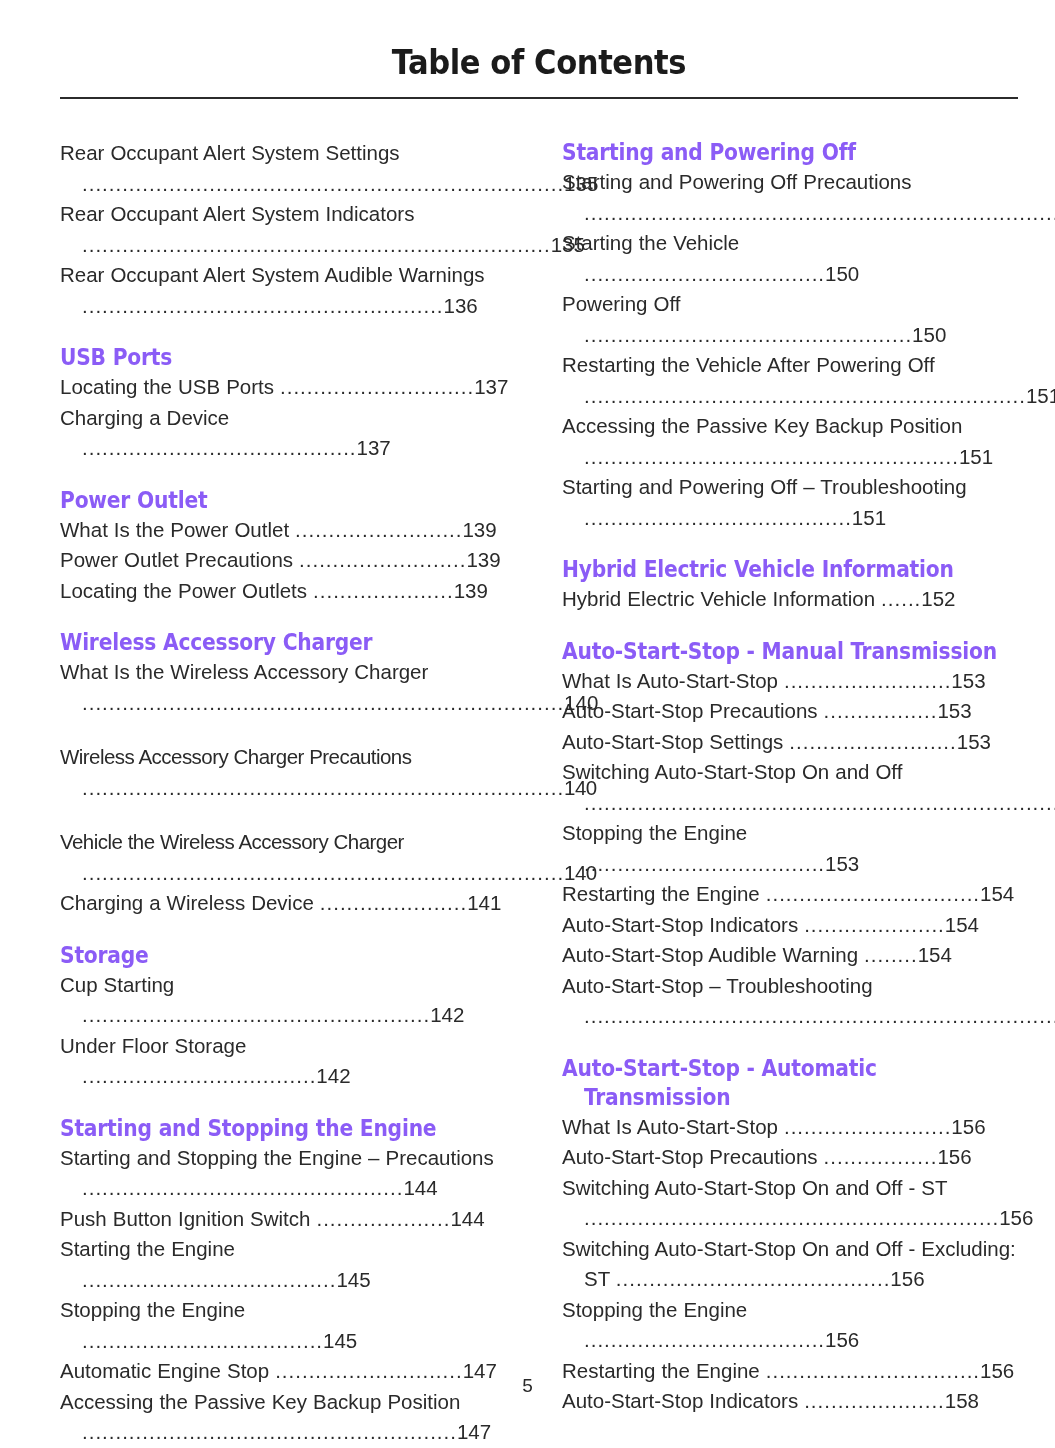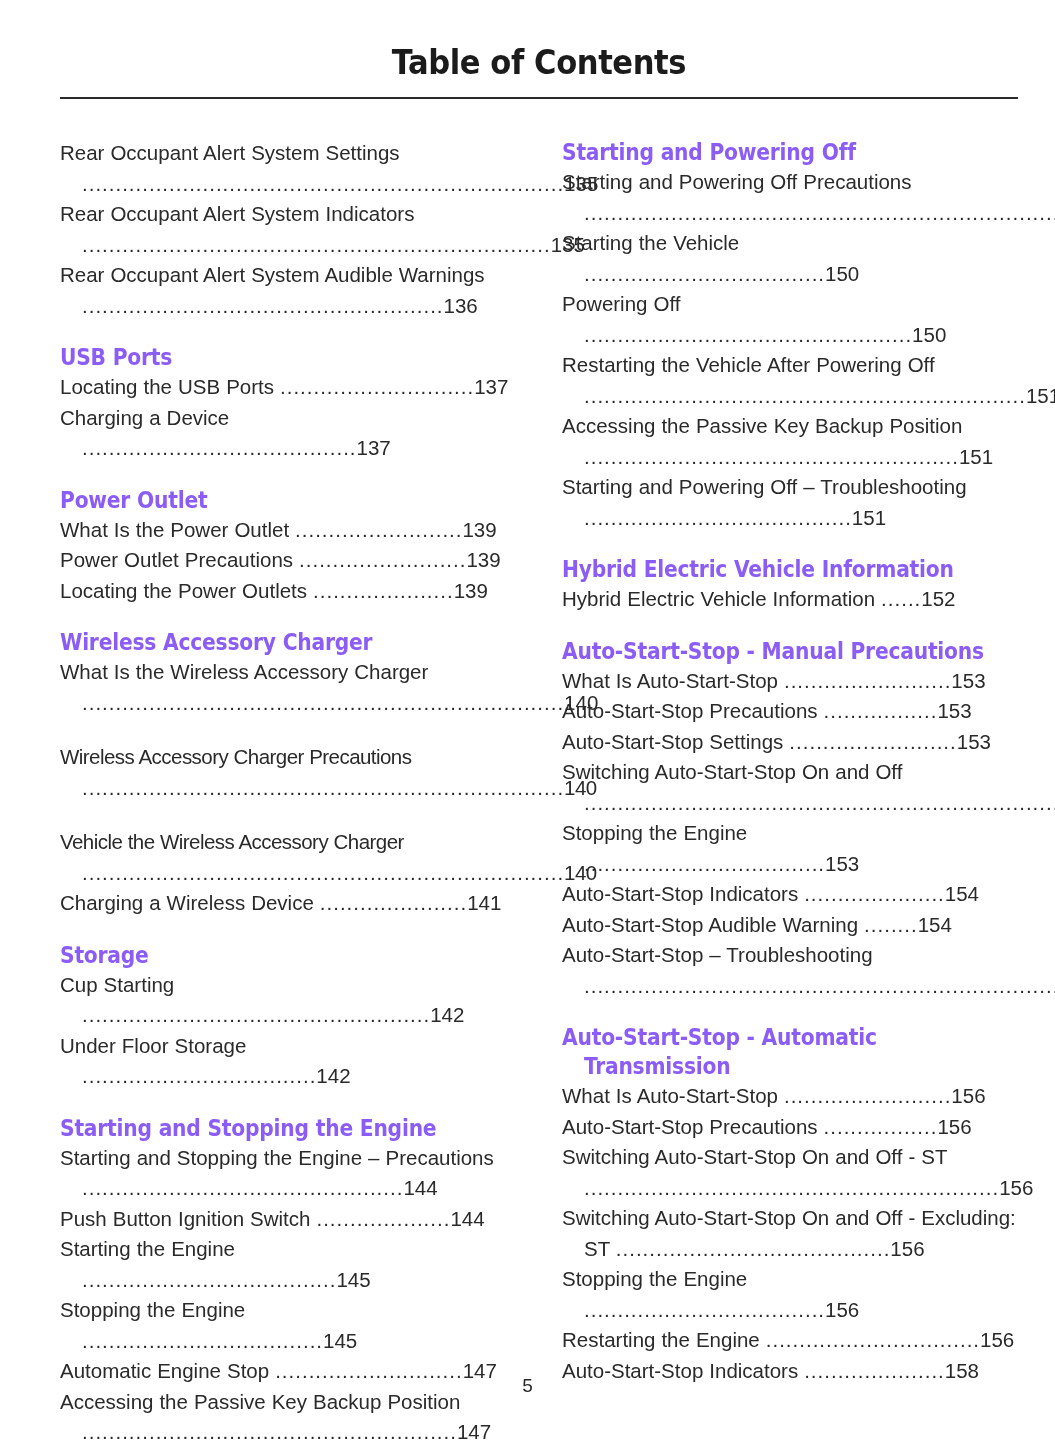--- a/index.html
+++ b/index.html
@@ -194,26 +194,27 @@
           <div class="entry"><span class="e-inner"><span class="etitle">Powering Off</span> <span class="leader">.................................................</span><span class="pg">150</span></span></div>
           <div class="entry"><span class="e-inner"><span class="etitle">Restarting the Vehicle After Powering Off</span> <span class="leader">..................................................................</span><span class="pg">151</span></span></div>
           <div class="entry"><span class="e-inner"><span class="etitle">Accessing the Passive Key Backup Position</span> <span class="leader">........................................................</span><span class="pg">151</span></span></div>
           <div class="entry"><span class="e-inner"><span class="etitle">Starting and Powering Off – Troubleshooting</span> <span class="leader">........................................</span><span class="pg">151</span></span></div>
         </div>
         <div class="section-block">
           <div class="section-heading"><span class="h-inner">Hybrid Electric Vehicle Information</span></div>
           <div class="entry"><span class="e-inner"><span class="etitle">Hybrid Electric Vehicle Information</span> <span class="leader">......</span><span class="pg">152</span></span></div>
         </div>
         <div class="section-block">
-          <div class="section-heading"><span class="h-inner">Auto-Start-Stop - Manual Precautions</span></div>
+          <div class="section-heading"><span class="h-inner">Auto-Start-Stop - Manual Transmission</span></div>
           <div class="entry"><span class="e-inner"><span class="etitle">What Is Auto-Start-Stop</span> <span class="leader">.........................</span><span class="pg">153</span></span></div>
           <div class="entry"><span class="e-inner"><span class="etitle">Auto-Start-Stop Precautions</span> <span class="leader">.................</span><span class="pg">153</span></span></div>
           <div class="entry"><span class="e-inner"><span class="etitle">Auto-Start-Stop Settings</span> <span class="leader">.........................</span><span class="pg">153</span></span></div>
           <div class="entry"><span class="e-inner"><span class="etitle">Switching Auto-Start-Stop On and Off</span> <span class="leader">........................................................................</span></span></div>
           <div class="entry"><span class="e-inner"><span class="etitle">Stopping the Engine</span> <span class="leader">....................................</span><span class="pg">153</span></span></div>
+          <div class="entry"><span class="e-inner"><span class="etitle">Restarting the Engine</span> <span class="leader">................................</span><span class="pg">154</span></span></div>
           <div class="entry"><span class="e-inner"><span class="etitle">Auto-Start-Stop Indicators</span> <span class="leader">.....................</span><span class="pg">154</span></span></div>
           <div class="entry"><span class="e-inner"><span class="etitle">Auto-Start-Stop Audible Warning</span> <span class="leader">........</span><span class="pg">154</span></span></div>
           <div class="entry"><span class="e-inner"><span class="etitle">Auto-Start-Stop – Troubleshooting</span> <span class="leader">........................................................................</span></span></div>
         </div>
         <div class="section-block">
           <div class="section-heading"><span class="h-inner">Auto-Start-Stop - Automatic Transmission</span></div>
           <div class="entry"><span class="e-inner"><span class="etitle">What Is Auto-Start-Stop</span> <span class="leader">.........................</span><span class="pg">156</span></span></div>
           <div class="entry"><span class="e-inner"><span class="etitle">Auto-Start-Stop Precautions</span> <span class="leader">.................</span><span class="pg">156</span></span></div>
           <div class="entry"><span class="e-inner"><span class="etitle">Switching Auto-Start-Stop On and Off - ST</span> <span class="leader">..............................................................</span><span class="pg">156</span></span></div>
           <div class="entry"><span class="e-inner"><span class="etitle">Switching Auto-Start-Stop On and Off - Excluding: ST</span> <span class="leader">.........................................</span><span class="pg">156</span></span></div>

